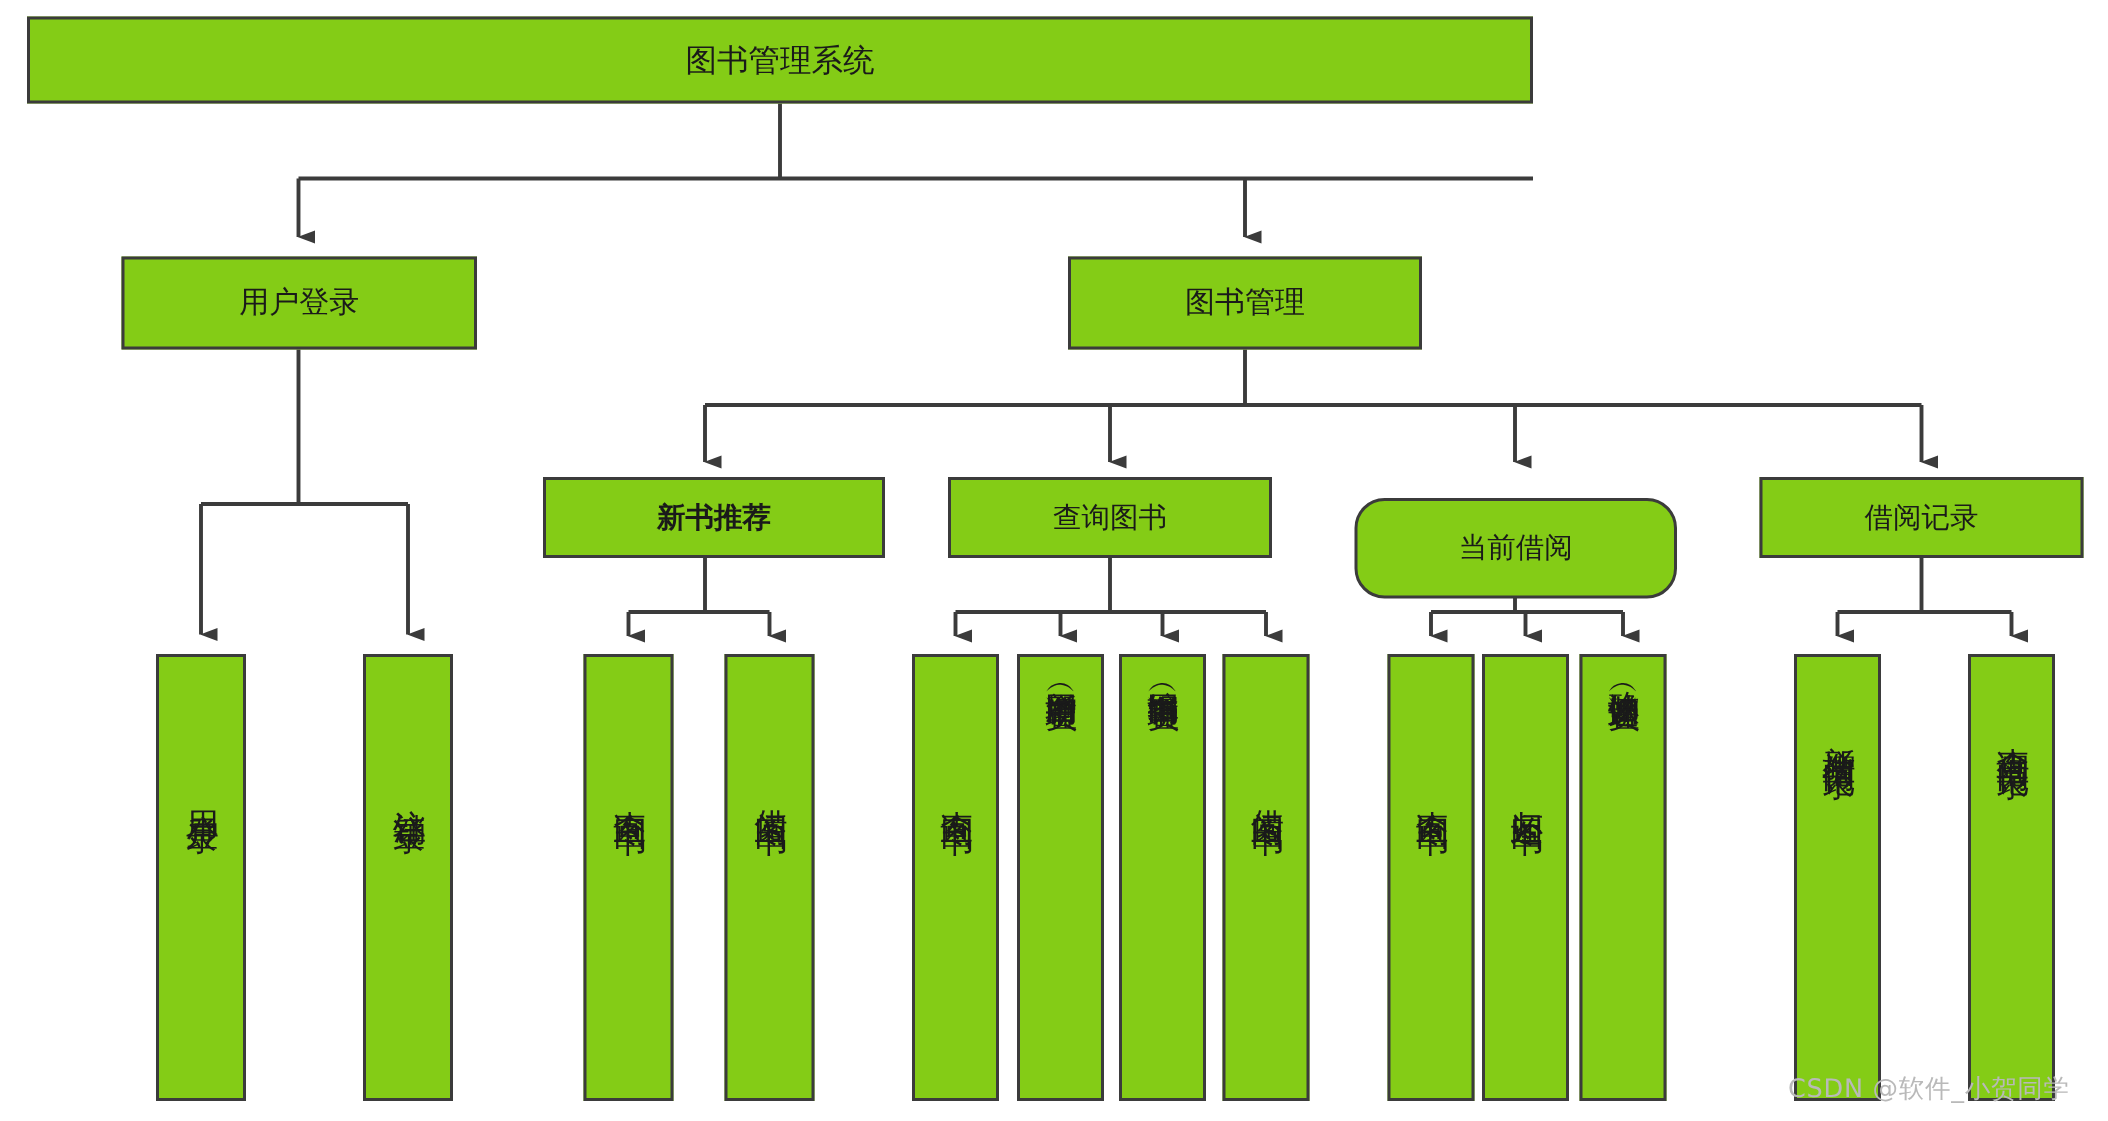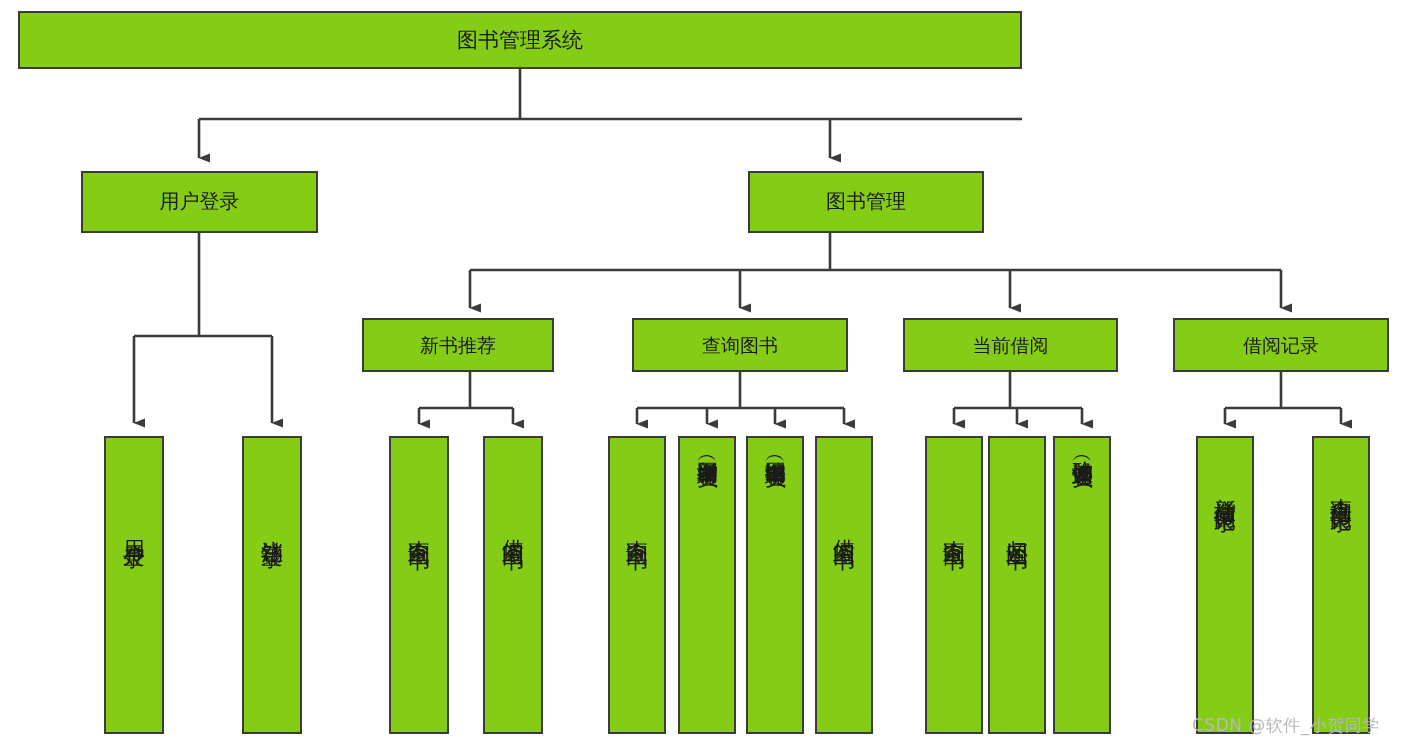--- a/index.html
+++ b/index.html
@@ -135,31 +135,31 @@
     </g>
   </svg>
 
   <div class="node node-root" style="left:18px; top:11px; width:1004px; height:58px;">
     <span class="lbl">图书管理系统</span>
   </div>
 
   <div class="node node-l2" style="left:81px; top:171px; width:237px; height:62px;">
     <span class="lbl">用户登录</span>
   </div>
-  <div class="node node-l2" style="left:712px; top:171px; width:236px; height:62px;margin-left:36px;">
+  <div class="node node-l2" style="left:712px; top:171px; width:236px; height:62px;">
     <span class="lbl">图书管理</span>
   </div>
 
-  <div class="node node-l3" style="left:362px; top:318px; width:192px; height:54px;">
+  <div class="node node-l3" style="left:362px; top:318px; width:228px; height:54px;font-weight:bold;">
     <span class="lbl">新书推荐</span>
   </div>
   <div class="node node-l3" style="left:632px; top:318px; width:216px; height:54px;">
     <span class="lbl">查询图书</span>
   </div>
-  <div class="node node-l3" style="left:903px; top:318px; width:215px; height:54px;">
+  <div class="node node-l3" style="left:903px; top:332px; width:215px; height:67px;border-radius:20px;">
     <span class="lbl">当前借阅</span>
   </div>
   <div class="node node-l3" style="left:1173px; top:318px; width:216px; height:54px;">
     <span class="lbl">借阅记录</span>
   </div>
 
   <div class="node node-leaf" style="left:104px; top:436px; width:60px; height:298px; padding-top:84px;">
     <span class="lbl">用户登录</span>
   </div>
   <div class="node node-leaf" style="left:242px; top:436px; width:60px; height:298px; padding-top:84px;">

